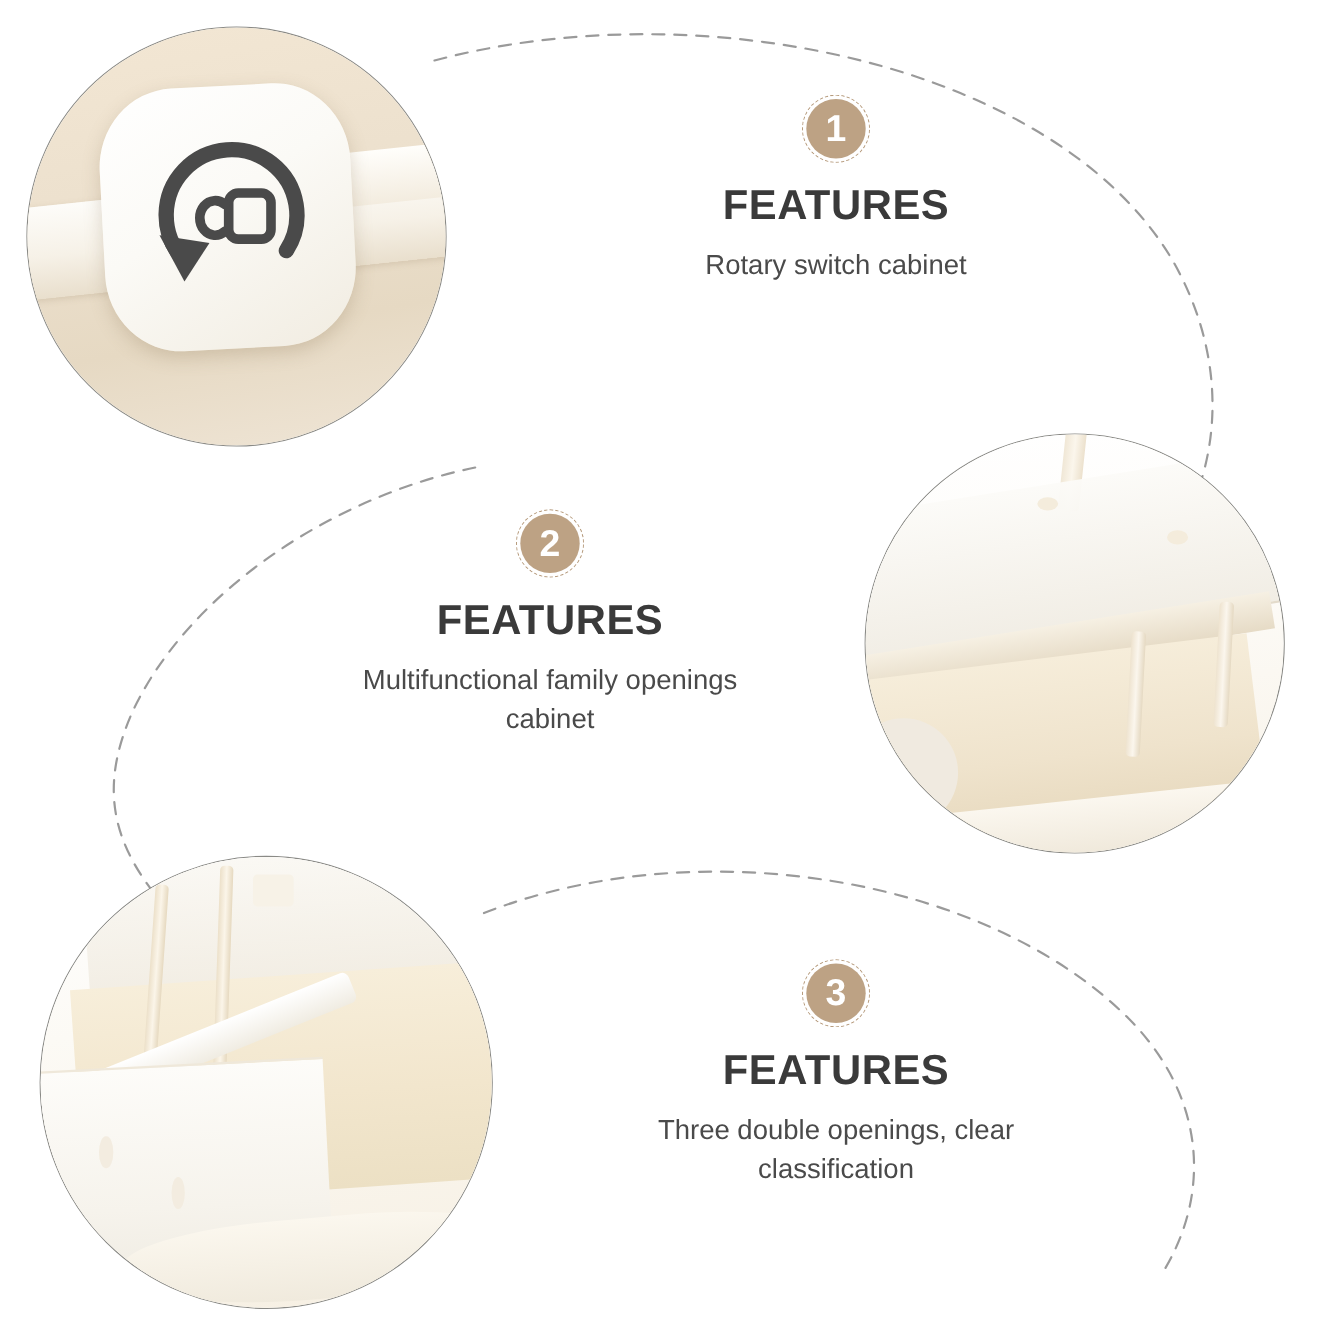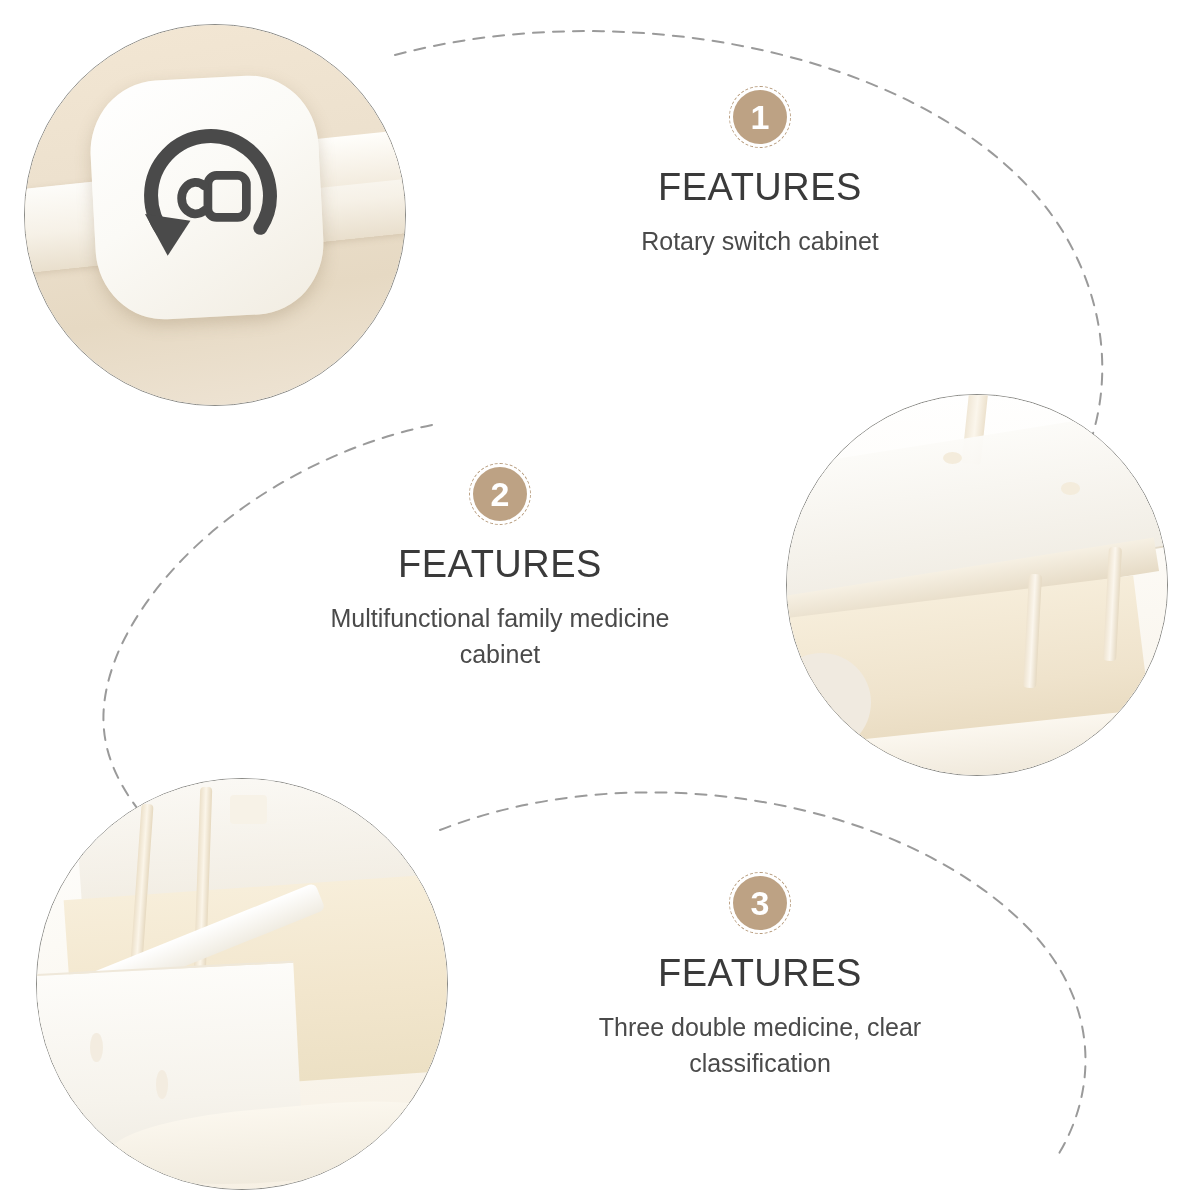--- a/index.html
+++ b/index.html
@@ -227,21 +227,21 @@
     color: #ffffff;
     font-size: 34px;
     font-weight: bold;
     line-height: 54px;
     text-align: center;
     box-sizing: border-box;
   }
   .feature-title {
     margin-top: 18px;
     font-size: 38px;
-    font-weight: normal;
+    font-weight: bold;
     color: #3a3a3a;
     letter-spacing: 0.5px;
   }
   .feature-desc {
     margin-top: 14px;
     font-size: 25px;
     color: #4a4a4a;
     line-height: 1.45;
   }
 
@@ -315,25 +315,25 @@
     <div class="feature-title">FEATURES</div>
     <div class="feature-desc">Rotary switch cabinet</div>
   </div>
 
   <div class="feature-block" id="block-2">
     <div class="badge">
       <div class="badge-ring"></div>
       <div class="badge-fill">2</div>
     </div>
     <div class="feature-title">FEATURES</div>
-    <div class="feature-desc">Multifunctional family medicine cabinet</div>
+    <div class="feature-desc">Multifunctional family openings cabinet</div>
   </div>
 
   <div class="feature-block" id="block-3">
     <div class="badge">
       <div class="badge-ring"></div>
       <div class="badge-fill">3</div>
     </div>
     <div class="feature-title">FEATURES</div>
-    <div class="feature-desc">Three double medicine, clear classification</div>
+    <div class="feature-desc">Three double openings, clear classification</div>
   </div>
 
 </div>
 
 </body></html>

